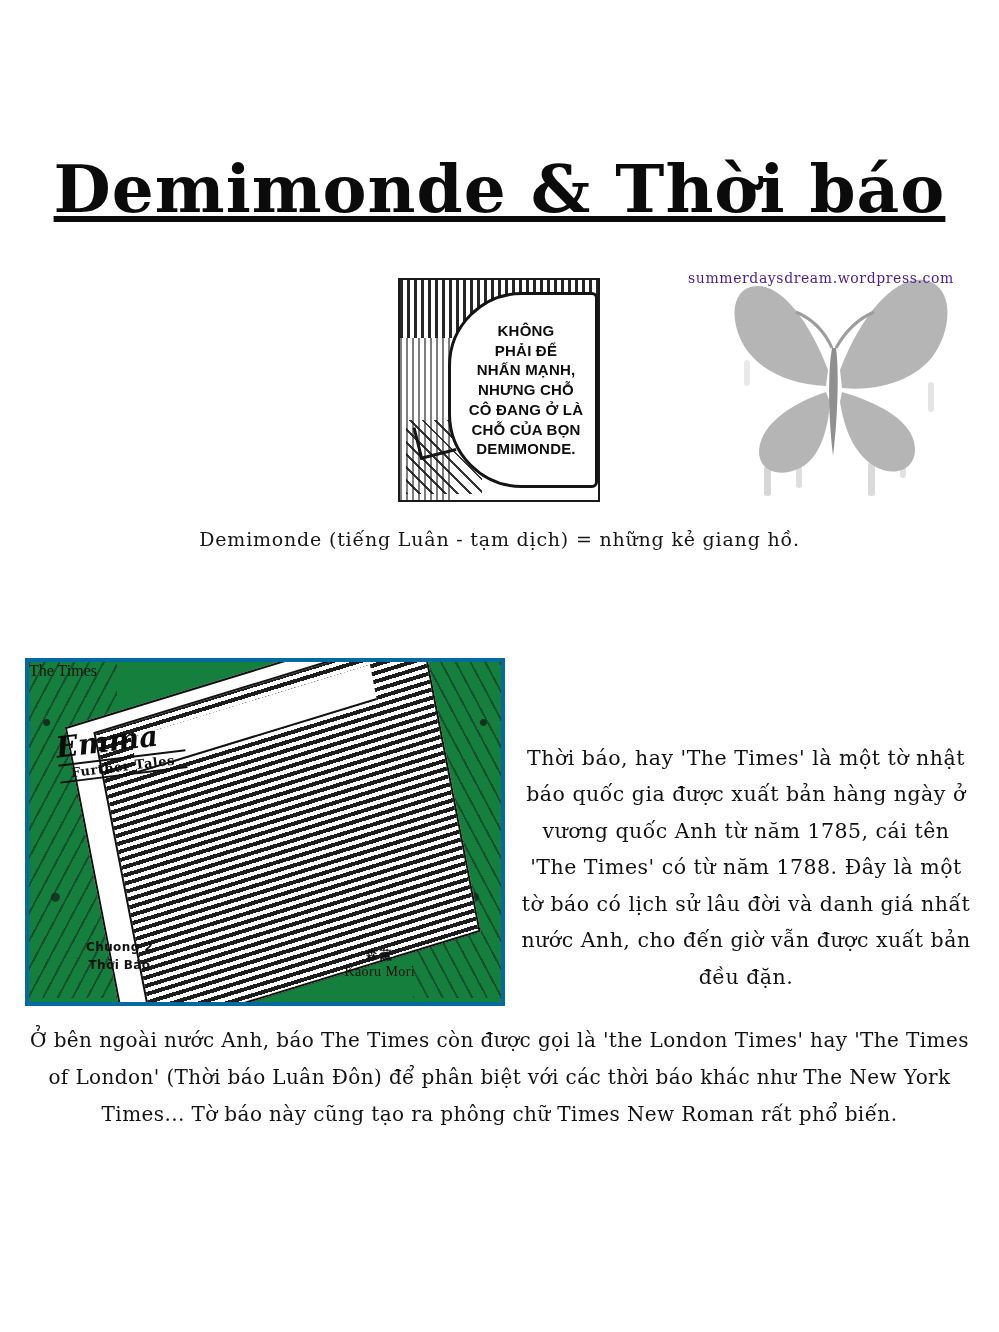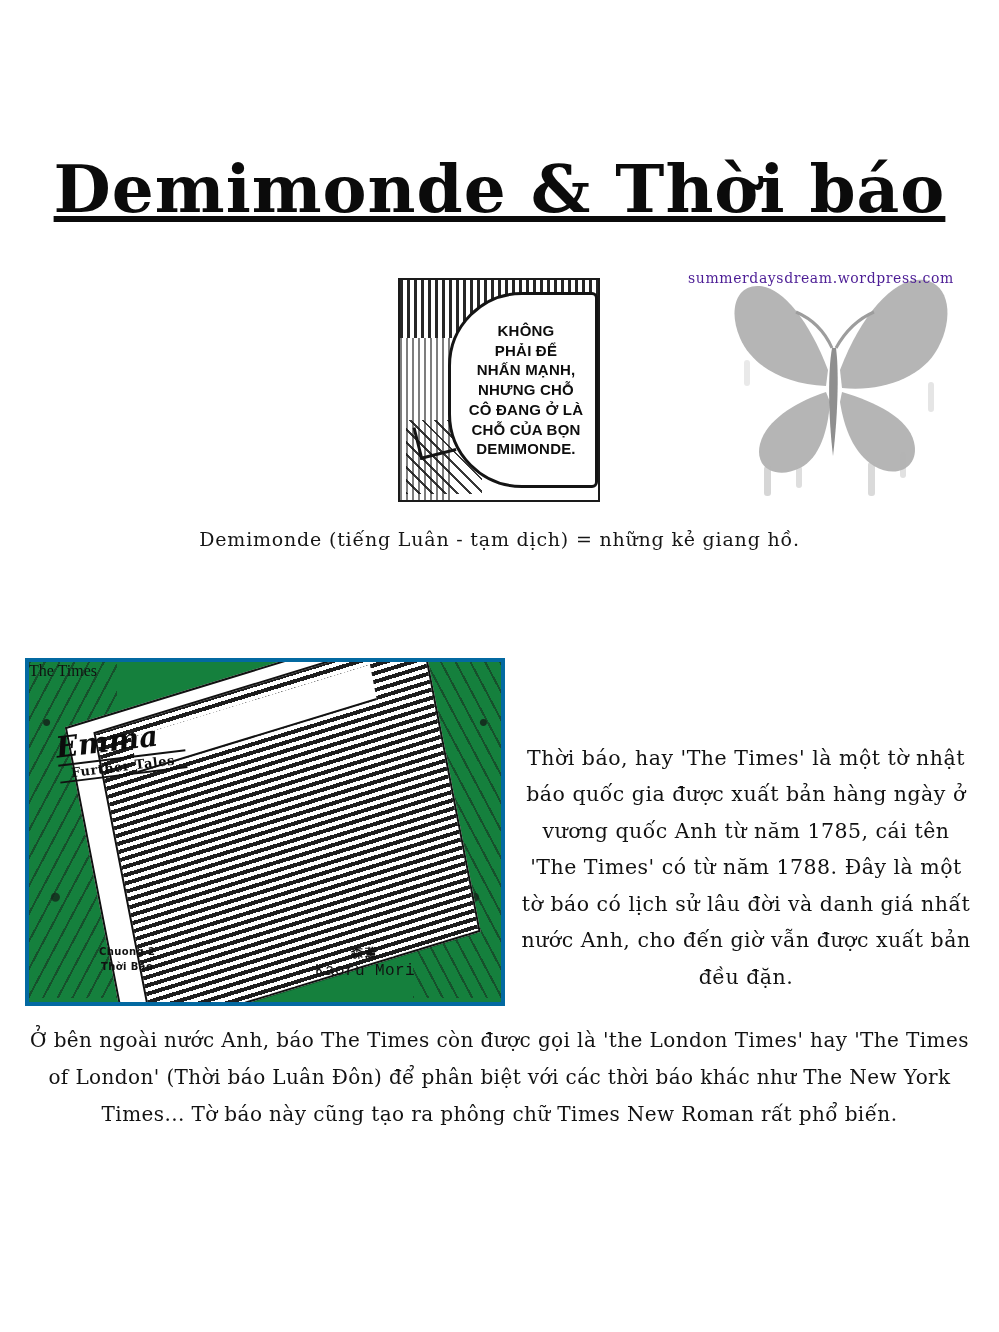--- a/index.html
+++ b/index.html
@@ -218,46 +218,46 @@
     font-size: 13px;
     color: #0c0c0c;
     border-top: 2px solid #111;
     border-bottom: 2px solid #111;
     margin-top: 2px;
     text-align: center;
     letter-spacing: .5px;
   }
   .chapter-label {
     position: absolute;
-    left: 70px;
+    left: 57px;
     bottom: 28px;
     font-family: "DejaVu Sans", sans-serif;
-    font-size: 10px;
+    font-size: 12px;
     font-weight: 700;
     color: #111;
     text-align: center;
     line-height: 1.5;
     letter-spacing: .4px;
   }
   .author-label {
     position: absolute;
     right: 86px;
     bottom: 22px;
     text-align: center;
     color: #111;
   }
   .author-jp {
     font-family: "DejaVu Sans", sans-serif;
     font-size: 12px;
     letter-spacing: 2px;
     font-weight: bold;
   }
   .author-rom {
-    font-family: Liberation Mono, monospace;
-    font-size: 16px;
+    font-family: Liberation Serif, serif;
+    font-size: 14px;
     letter-spacing: .4px;
   }
 
   
   .para-right {
     position: absolute;
     left: 520px;
     top: 700px;
     width: 452px;
     font-family: "DejaVu Serif", serif;

